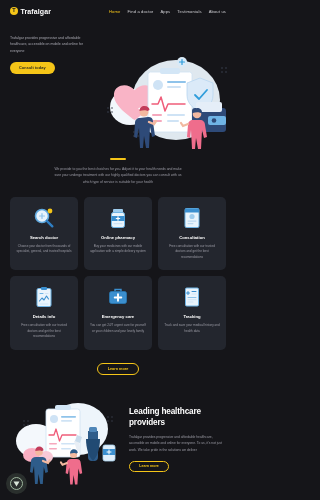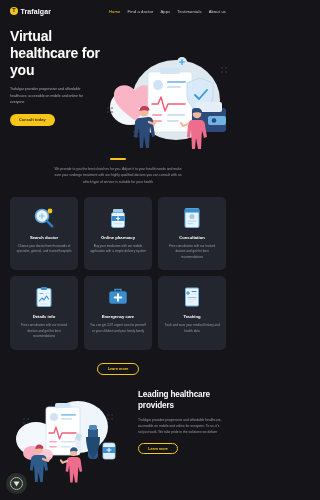--- a/index.html
+++ b/index.html
@@ -72,21 +72,21 @@
 
   .btn-outline {
     margin:13px auto 0; display:flex; align-items:center; justify-content:center;
     width:42px; height:12px; border:0.7px solid #f5c518; color:#f5c518;
     border-radius:20px; font-size:3.8px; font-weight:bold; background:transparent;
     cursor:pointer;
   }
 
   
   .providers {
-    margin-top:14px; display:flex; align-items:flex-start; gap:18px;
+    margin-top:14px; display:flex; align-items:center; gap:9px;
     padding:0 8px; height:100px; position:relative;
   }
   .prov-art { width:112px; height:96px; flex:none; position:relative; }
   .prov-body { flex:1; padding-right:4px; }
   .prov-title { font-size:8.2px; font-weight:bold; line-height:1.35; letter-spacing:-.15px; }
   .prov-desc { margin-top:6px; font-size:3.3px; line-height:1.85; color:#9c9ca6; }
   .prov-btn {
     margin-top:8px; display:flex; align-items:center; justify-content:center;
     width:40px; height:11px; border:0.7px solid #f5c518; color:#f5c518;
     border-radius:20px; font-size:3.6px; font-weight:bold; background:transparent;
@@ -112,21 +112,20 @@
     <div class="nav-links">
       <a class="nav-link active">Home</a>
       <a class="nav-link">Find a doctor</a>
       <a class="nav-link">Apps</a>
       <a class="nav-link">Testimonials</a>
       <a class="nav-link">About us</a>
     </div>
   </div>
 
   <div class="hero">
-    <h1 class="hero-title">Virtual healthcare for you</h1>
     <p class="hero-desc">Trafalgar provides progressive and affordable healthcare, accessible on mobile and online for everyone</p>
     <button class="btn-solid">Consult today</button>
 
     <svg class="hero-art" viewBox="0 0 134 100">
       <ellipse cx="76" cy="48" rx="44" ry="40" fill="#eaf3fb" opacity=".95"></ellipse>
       <ellipse cx="30" cy="55" rx="20" ry="18" fill="#f2f7fc"></ellipse>
       <path d="M18 28c-6-7-17-5-18 3-1 9 10 17 18 23 8-6 19-14 18-23-1-8-12-10-18-3z" fill="#f9b4c6" transform="translate(14,6) scale(1.15)"></path>
       <path d="M22 44h8l4-9 5 17 4-8h9" fill="none" stroke="#fff" stroke-width="1.6" stroke-linecap="round" stroke-linejoin="round" transform="translate(14,6) scale(1.15)"></path>
       <rect x="48" y="20" width="44" height="60" rx="2.5" fill="#fff" stroke="#cfe2f2" stroke-width=".8"></rect>
       <rect x="60" y="16" width="20" height="6" rx="2" fill="#d3e6f6"></rect>

